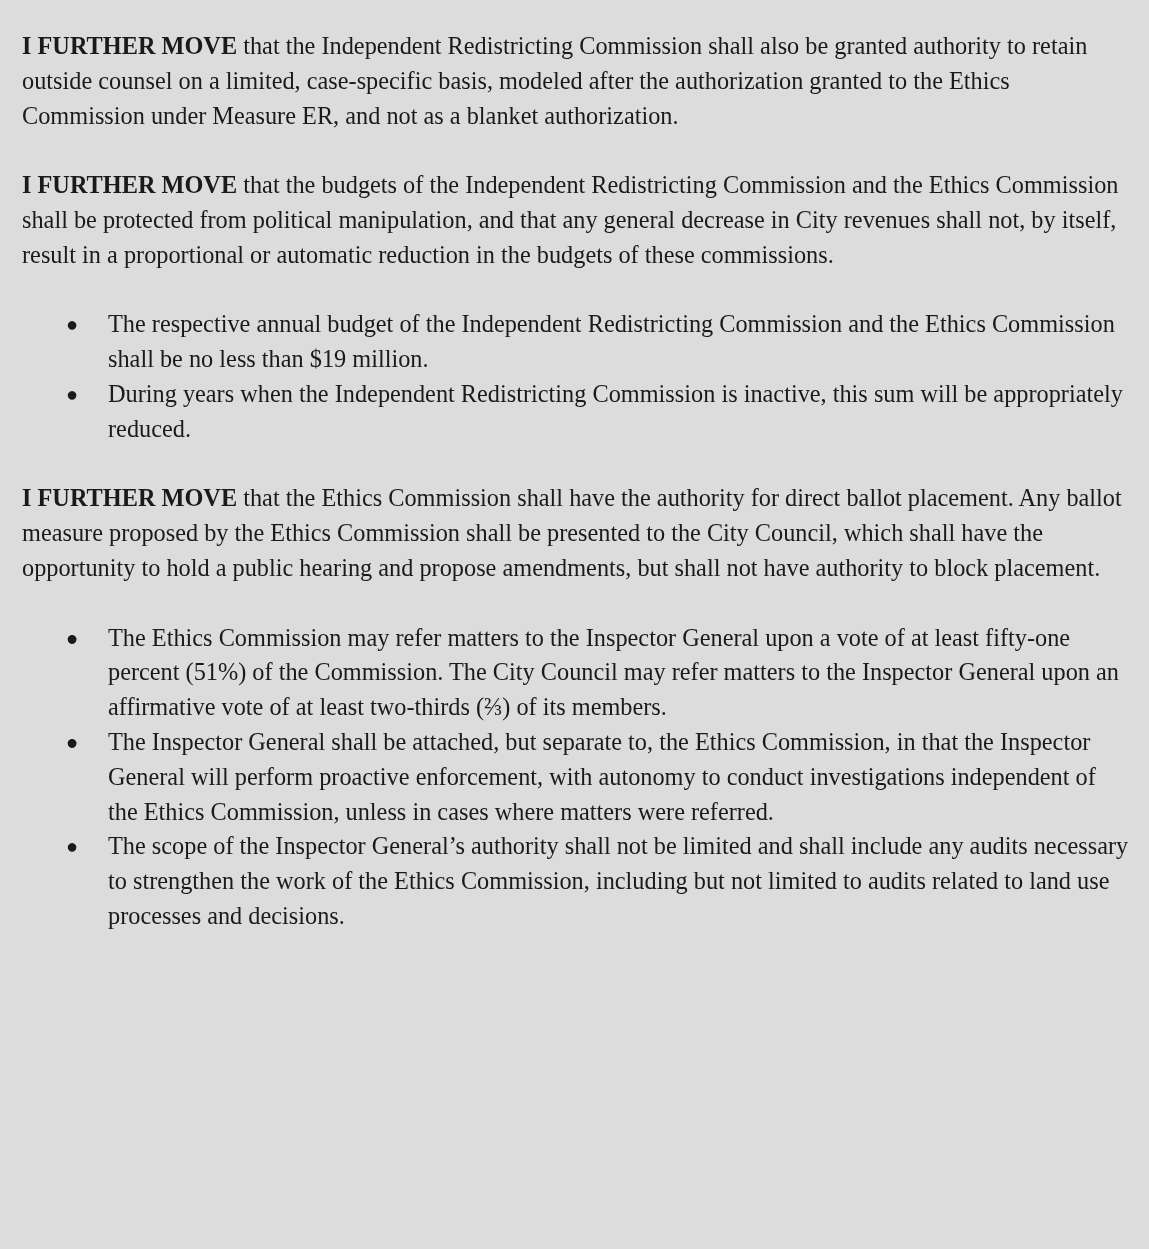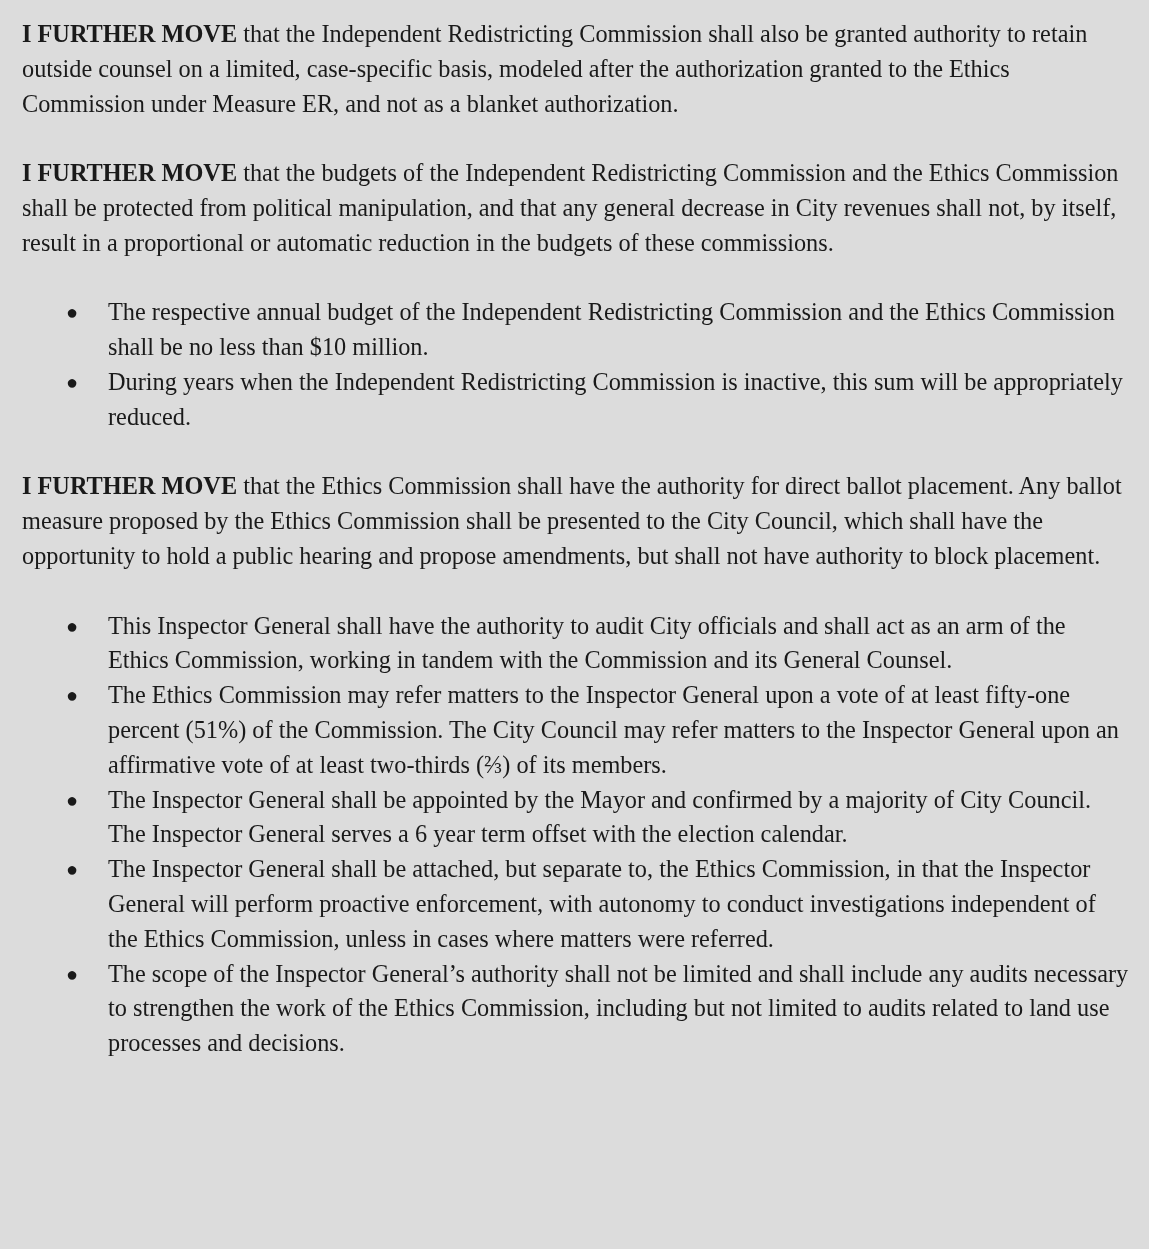--- a/index.html
+++ b/index.html
@@ -10,21 +10,21 @@
     body {
       width: 1149px;
       height: 1249px;
       overflow: hidden;
       font-family: "Liberation Serif", "DejaVu Serif", serif;
       font-size: 24.3px;
       line-height: 34.8px;
       color: #1a1a1a;
     }
     .doc {
-      padding: 17px 20px 0 22px;
+      padding: 29px 20px 0 22px;
     }
     .para {
       margin: 0 0 34.8px 0;
     }
     .lead {
       font-weight: bold;
     }
     ul.bullets {
       list-style: none;
       margin: 0 0 34.8px 0;
@@ -44,28 +44,28 @@
 </head>
 <body>
 
 <div class="doc">
 
   <p class="para"><span class="lead">I FURTHER MOVE</span><span> that the Independent Redistricting Commission shall also be granted authority to retain outside counsel on a limited, case-specific basis, modeled after the authorization granted to the Ethics Commission under Measure ER, and not as a blanket authorization.</span></p>
 
   <p class="para"><span class="lead">I FURTHER MOVE</span><span> that the budgets of the Independent Redistricting Commission and the Ethics Commission shall be protected from political manipulation, and that any general decrease in City revenues shall not, by itself, result in a proportional or automatic reduction in the budgets of these commissions.</span></p>
 
   <ul class="bullets">
-    <li><span class="bullet">●</span><span>The respective annual budget of the Independent Redistricting Commission and the Ethics Commission shall be no less than $10 million.</span></li>
+    <li><span class="bullet">●</span><span>The respective annual budget of the Independent Redistricting Commission and the Ethics Commission shall be no less than $19 million.</span></li>
     <li><span class="bullet">●</span><span>During years when the Independent Redistricting Commission is inactive, this sum will be appropriately reduced.</span></li>
   </ul>
 
   <p class="para"><span class="lead">I FURTHER MOVE</span><span> that the Ethics Commission shall have the authority for direct ballot placement. Any ballot measure proposed by the Ethics Commission shall be presented to the City Council, which shall have the opportunity to hold a public hearing and propose amendments, but shall not have authority to block placement.</span></p>
 
 
   <ul class="bullets">
-    <li><span class="bullet">●</span><span>This Inspector General shall have the authority to audit City officials and shall act as an arm of the Ethics Commission, working in tandem with the Commission and its General Counsel.</span></li>
+    <li><span class="bullet">●</span></li>
     <li><span class="bullet">●</span><span>The Ethics Commission may refer matters to the Inspector General upon a vote of at least fifty-one percent (51%) of the Commission. The City Council may refer matters to the Inspector General upon an affirmative vote of at least two-thirds (⅔) of its members.</span></li>
-    <li><span class="bullet">●</span><span>The Inspector General shall be appointed by the Mayor and confirmed by a majority of City Council. The Inspector General serves a 6 year term offset with the election calendar.</span></li>
+    <li><span class="bullet">●</span></li>
     <li><span class="bullet">●</span><span>The Inspector General shall be attached, but separate to, the Ethics Commission, in that the Inspector General will perform proactive enforcement, with autonomy to conduct investigations independent of the Ethics Commission, unless in cases where matters were referred.</span></li>
     <li><span class="bullet">●</span><span>The scope of the Inspector General’s authority shall not be limited and shall include any audits necessary to strengthen the work of the Ethics Commission, including but not limited to audits related to land use processes and decisions.</span></li>
   </ul>
 
 </div>
 
 </body></html>

